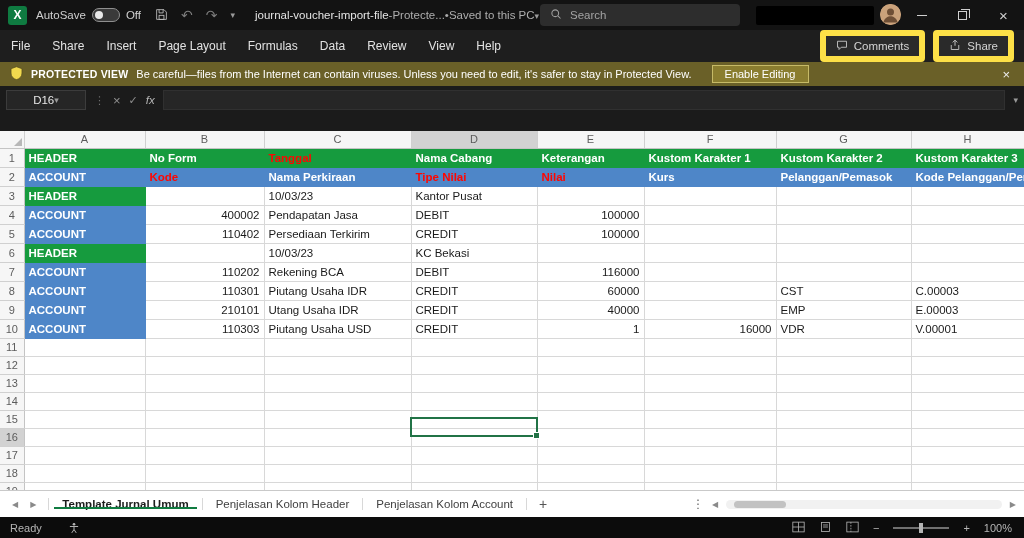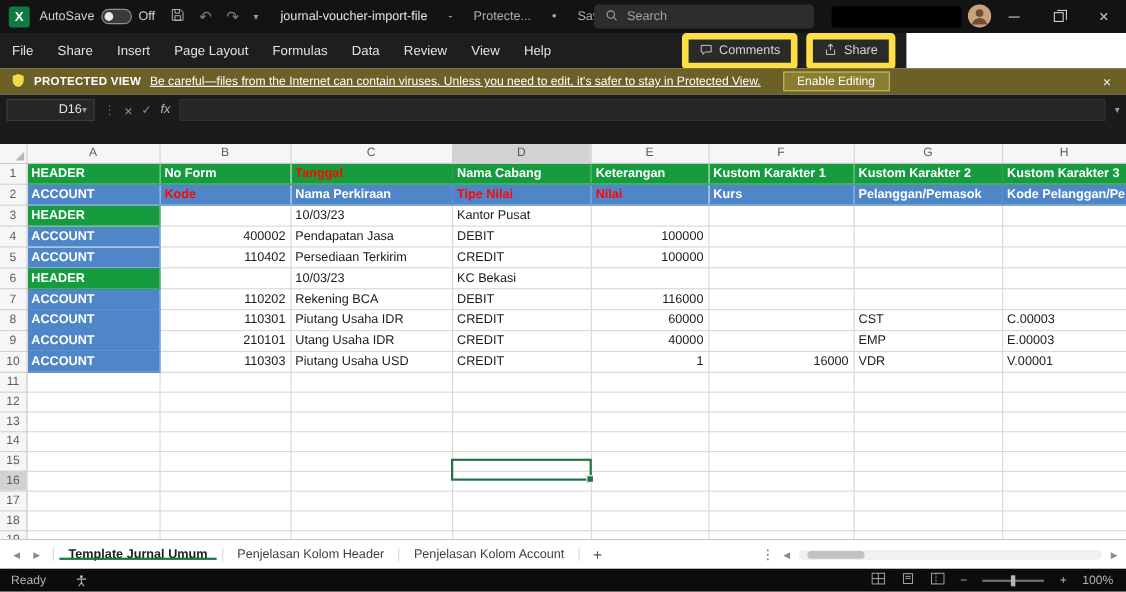--- a/index.html
+++ b/index.html
@@ -10,50 +10,50 @@
   .titlebar{position:absolute;top:0;left:0;width:1024px;height:30px;background:#131313;display:flex;align-items:center;color:#cfcfcf;font-size:11.5px}
   .xl-logo{width:19px;height:19px;background:#0f7b41;border-radius:3px;margin:0 9px 0 8px;display:flex;align-items:center;justify-content:center;flex:none}
   .xl-logo::before{content:"X";color:#fff;font-weight:bold;font-size:12px}
   .autosave{display:flex;align-items:center;gap:6px}
   .toggle{width:28px;height:14px;border:1px solid #8f8f8f;border-radius:8px;background:#3a3a3a;position:relative}
   .toggle::before{content:"";position:absolute;left:2px;top:2px;width:8px;height:8px;border-radius:50%;background:#e9e9e9}
   .qat{display:flex;align-items:center;gap:13px;margin-left:14px;color:#9f9f9f}
   .i-undo::before{content:"↶"} .i-redo::before{content:"↷"}
   .i-undo,.i-redo{font-size:14px;color:#7d7d7d;line-height:1}
   .i-caret::before{content:"▾"} .i-caret{font-size:9px;color:#9a9a9a}
-  .doc-title{display:flex;gap:19px;margin-left:20px;align-items:flex-end;white-space:nowrap}
+  .doc-title{display:flex;gap:0;margin-left:20px;align-items:flex-end;white-space:nowrap}
   .doc-title .fname{color:#e4e4e4}
   .doc-title .dim{color:#adadad}
   .searchbox{position:absolute;left:540px;top:4px;width:200px;height:22px;background:#2d2d2d;border-radius:4px;display:flex;align-items:center;gap:8px;padding:0 10px;color:#a3a3a3}
   .redacted{position:absolute;left:756px;top:6px;width:118px;height:19px;background:#000;border-radius:2px}
   .avatar{position:absolute;left:880px;top:4px;width:21px;height:21px;border-radius:50%;overflow:hidden;background:#caa27b}
   .winbtns{position:absolute;right:0;top:0;height:30px;display:flex}
   .winbtn{width:41px;height:30px;display:flex;align-items:center;justify-content:center;color:#cfcfcf;font-size:11px}
   .minbar{width:10px;height:1px;background:#cfcfcf}
   .restore{width:9px;height:9px;border:1px solid #cfcfcf;position:relative}
   .restore::before{content:"";position:absolute;top:-3px;left:2px;width:8px;height:8px;border-top:1px solid #cfcfcf;border-right:1px solid #cfcfcf}
   .i-close::before{content:"×"} .i-close{font-size:15px}
 
   
-  .ribbon{position:absolute;top:30px;left:0;width:824px;height:32px;background:#1e1e1e;display:flex;align-items:center;font-size:12px;color:#e2e2e2}
+  .ribbon{position:absolute;top:30px;left:0;width:1024px;height:32px;background:#1e1e1e;display:flex;align-items:center;font-size:12px;color:#e2e2e2}
   .rtab{padding:0 11px;height:32px;display:flex;align-items:center}
   .ribbon-right{margin-left:auto;display:flex;gap:8px;margin-right:10px}
   .pillbtn{display:flex;align-items:center;gap:6px;background:#2a2a2a;border:6px solid #fde047;border-radius:4px;padding:3px 10px;color:#d4d4d4;font-size:11.5px}
 
   
   .msgbar{position:absolute;top:62px;left:0;width:1024px;height:24px;background:#6a6028;display:flex;align-items:center;color:#fff;font-size:11px;padding-left:10px;gap:8px}
   .msg-badge{font-weight:bold;letter-spacing:.2px;font-size:10.5px}
-  .msg-text{text-decoration:underline}
+  .msg-text{}
   .msg-btn{margin-left:12px;background:#8a7d2f;border:1px solid #c6ba67;color:#fff;padding:2px 12px;font-size:11px;white-space:nowrap}
   .msg-close{margin-left:auto;margin-right:14px;color:#eee;font-size:13px}
 
   
   .fbar{position:absolute;top:86px;left:0;width:1024px;height:45px;background:#1b1b1b}
   .fbar-inner{display:flex;align-items:center;height:28px;padding:0 6px;gap:8px}
-  .namebox{width:80px;height:20px;background:#262626;border:1px solid #3c3c3c;display:flex;align-items:center;justify-content:flex-end;color:#e6e6e6;font-size:11.5px;padding:0 6px}
+  .namebox{width:80px;height:20px;background:#262626;border:1px solid #3c3c3c;display:flex;align-items:center;justify-content:center;color:#e6e6e6;font-size:11.5px;padding:0 6px}
   .i-dots::before{content:"⋮"} .i-dots{color:#6e6e6e;font-size:11px}
   .fb-x::before{content:"×"} .fb-x{color:#8f8f8f;font-size:13px}
   .fb-check::before{content:"✓"} .fb-check{color:#8f8f8f;font-size:11px}
   .fx-lbl{color:#b5b5b5;font-size:11.5px;font-style:italic}
   .finput{flex:1;height:20px;background:#262626;border:1px solid #303030;color:#e6e6e6;font-size:11.5px;padding:0 6px;line-height:18px}
 
   
   .grid{position:absolute;top:131px;left:0;width:1024px;height:359px;background:#fff;overflow:hidden}
   table{border-collapse:collapse;table-layout:fixed;width:1024px;font-size:11.5px}
   th{font-weight:normal}

